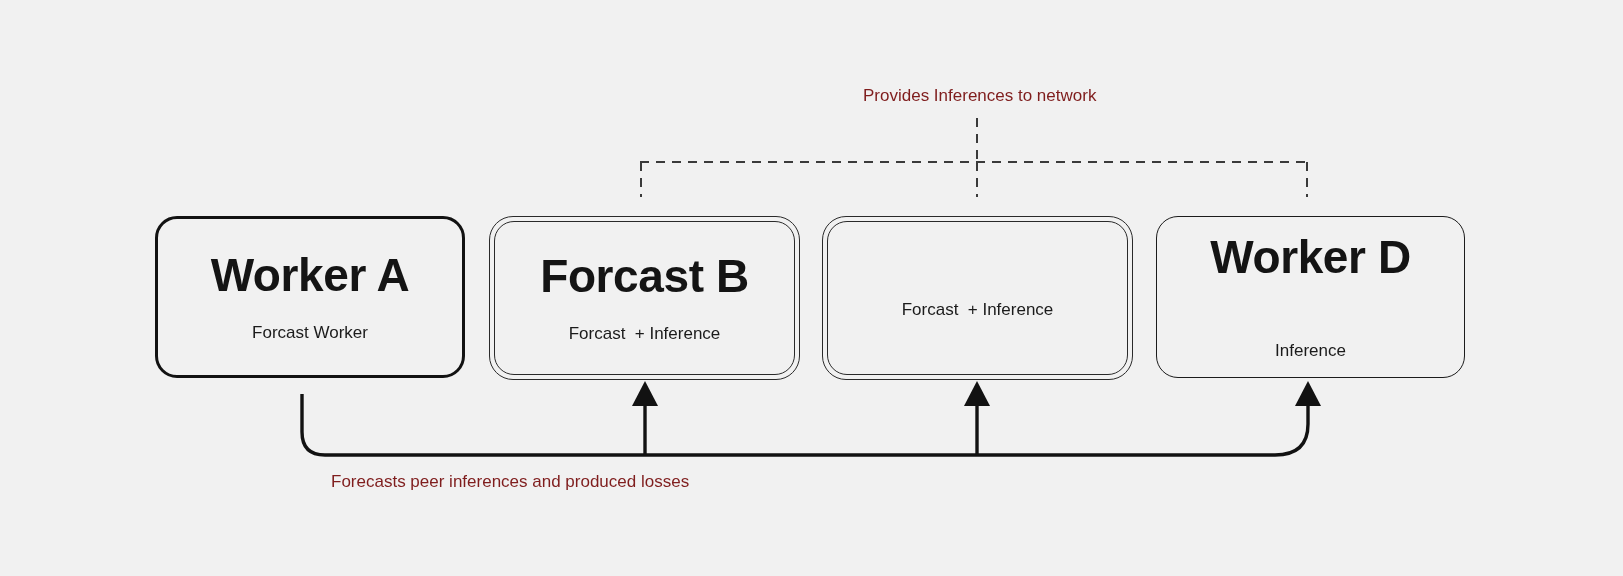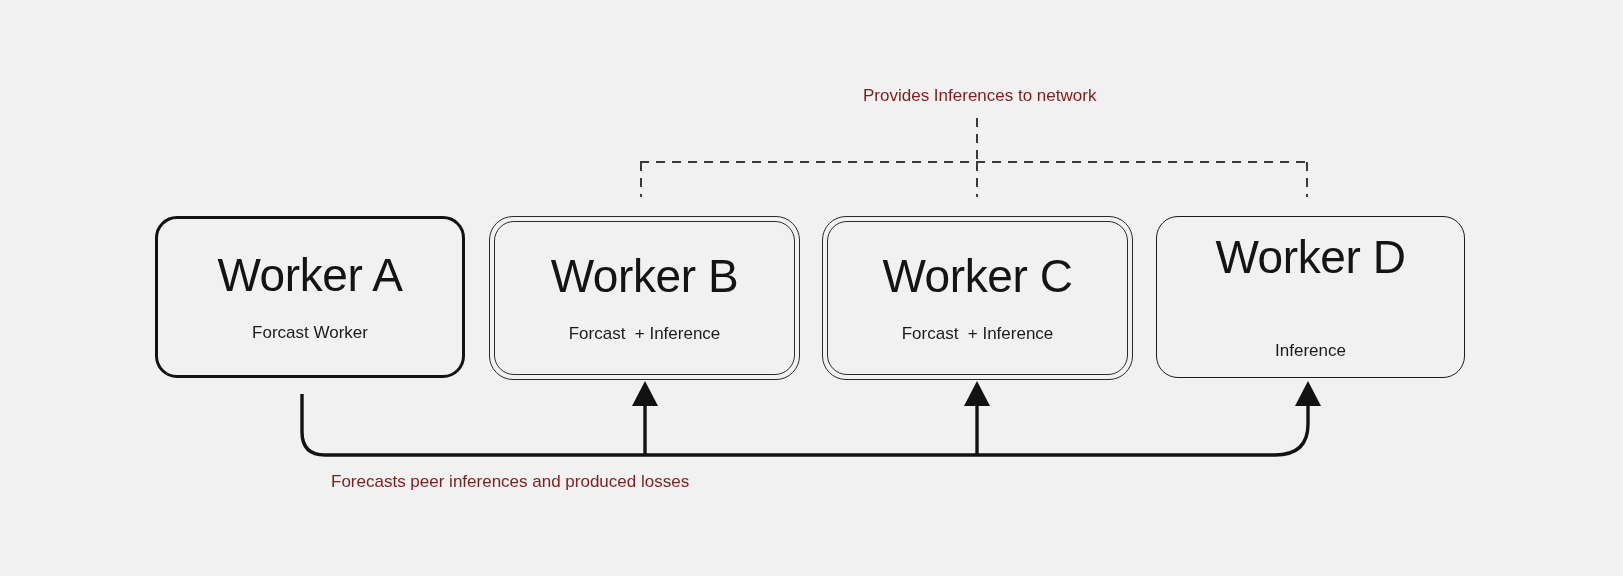--- a/index.html
+++ b/index.html
@@ -57,21 +57,21 @@
     left: 4px;
     top: 4px;
     right: 4px;
     bottom: 4px;
     border: 1.4px solid #2a2a2a;
     border-radius: 20px;
     pointer-events: none;
   }
   .worker-title {
     font-size: 46px;
-    font-weight: 400;
+    font-weight: 700;
     color: #141414;
     letter-spacing: -0.4px;
     line-height: 1.05;
     white-space: nowrap;
   }
   .worker-sub {
     margin-top: 23px;
     font-size: 17px;
     font-weight: 400;
     color: #1b1b1b;
@@ -135,26 +135,25 @@
   <div class="caption" id="caption-top">Provides Inferences to network</div>
 
   <div class="caption" id="caption-bottom">Forecasts peer inferences and produced losses</div>
 
   <div class="worker-box thick" style="left:155px; top:216px; width:310px; height:162px;">
     <div class="worker-title">Worker A</div>
     <div class="worker-sub">Forcast Worker</div>
   </div>
 
   <div class="worker-box double" style="left:489px; top:216px; width:311px; height:164px;">
-    <div class="worker-title">Worker B</div>
+    <div class="worker-title">Forcast B</div>
     <div class="worker-sub">Forcast  + Inference</div>
   </div>
 
   <div class="worker-box double" style="left:822px; top:216px; width:311px; height:164px;">
-    <div class="worker-title">Worker C</div>
     <div class="worker-sub">Forcast  + Inference</div>
   </div>
 
   <div class="worker-box thin" style="left:1156px; top:216px; width:309px; height:162px;">
     <div class="worker-title">Worker D</div>
     <div class="worker-sub">Inference</div>
   </div>
 
 </div>
 

